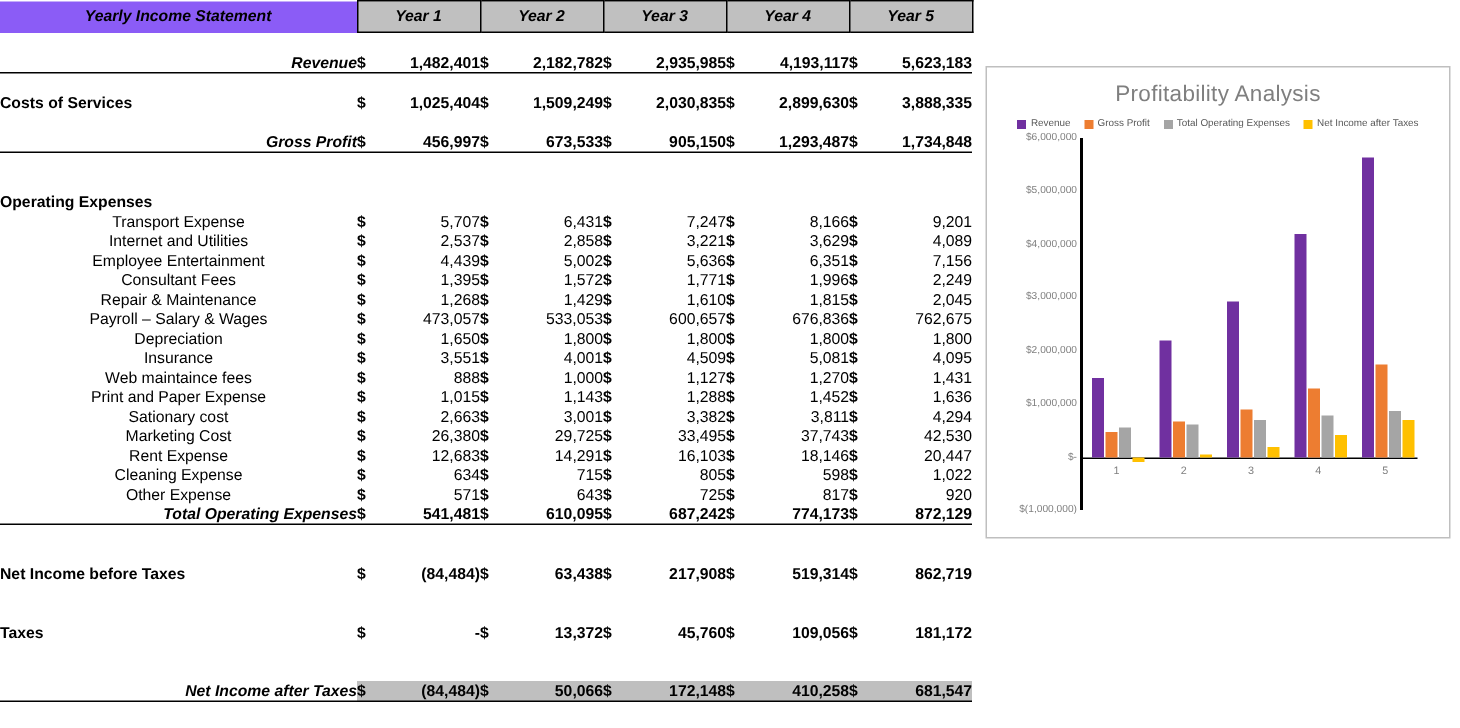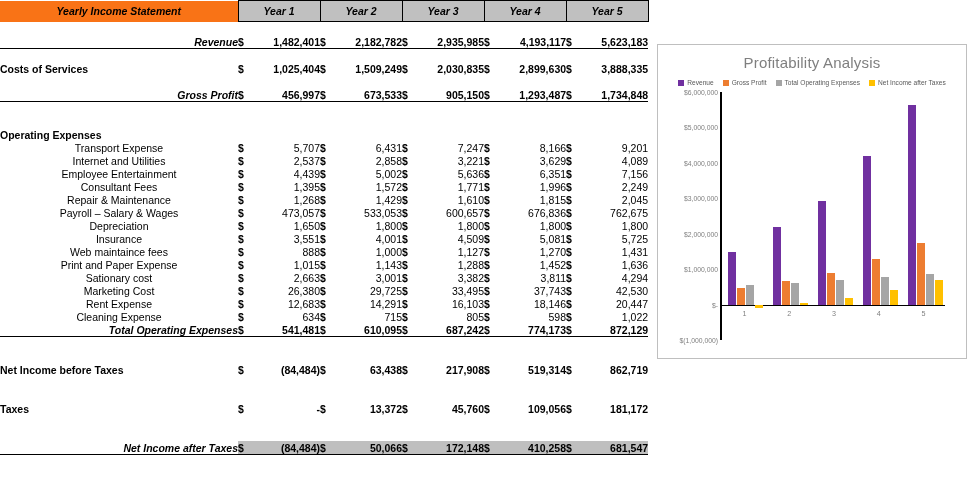--- a/index.html
+++ b/index.html
@@ -26,21 +26,21 @@
     height:13px;
     vertical-align:middle;
     white-space:nowrap;
   }
   .col-label{width:238px;}
   .col-cur{width:14px;text-align:left;font-weight:bold;font-size:10px;}
   .col-val{width:68px;text-align:right;padding-right:6px;}
 
   
   .titlebar{
-    background:#f97316;color:#FFFF00;
+    background:#8b5cf6;color:#FFFF00;
     font-style:italic;font-weight:bold;font-size:13px;
     text-align:center;height:20px;line-height:20px;
   }
   .yrhead{
     background:#C0C0C0;color:#3F6FBF;
     font-style:italic;font-weight:bold;font-size:11.5px;
     text-align:center;height:20px;line-height:20px;
     border:1px solid #000;
   }
   .spacer-row td{height:12px;}
@@ -304,21 +304,21 @@
           <td class="lbl-item">Insurance</td>
           <td class="col-cur ">$</td>
           <td class="col-val num-plain">3,551</td>
           <td class="col-cur ">$</td>
           <td class="col-val num-plain">4,001</td>
           <td class="col-cur ">$</td>
           <td class="col-val num-plain">4,509</td>
           <td class="col-cur ">$</td>
           <td class="col-val num-plain">5,081</td>
           <td class="col-cur ">$</td>
-          <td class="col-val num-plain">5,725</td>
+          <td class="col-val num-plain">4,095</td>
         </tr>
         <tr>
           <td class="lbl-item">Web maintaince fees</td>
           <td class="col-cur ">$</td>
           <td class="col-val num-plain">888</td>
           <td class="col-cur ">$</td>
           <td class="col-val num-plain">1,000</td>
           <td class="col-cur ">$</td>
           <td class="col-val num-plain">1,127</td>
           <td class="col-cur ">$</td>
@@ -383,20 +383,33 @@
           <td class="col-cur ">$</td>
           <td class="col-val num-plain">634</td>
           <td class="col-cur ">$</td>
           <td class="col-val num-plain">715</td>
           <td class="col-cur ">$</td>
           <td class="col-val num-plain">805</td>
           <td class="col-cur ">$</td>
           <td class="col-val num-plain">598</td>
           <td class="col-cur ">$</td>
           <td class="col-val num-plain">1,022</td>
+        </tr>
+        <tr>
+          <td class="lbl-item">Other Expense</td>
+          <td class="col-cur ">$</td>
+          <td class="col-val num-plain">571</td>
+          <td class="col-cur ">$</td>
+          <td class="col-val num-plain">643</td>
+          <td class="col-cur ">$</td>
+          <td class="col-val num-plain">725</td>
+          <td class="col-cur ">$</td>
+          <td class="col-val num-plain">817</td>
+          <td class="col-cur ">$</td>
+          <td class="col-val num-plain">920</td>
         </tr>
         <tr class="ul-row">
           <td class="lbl-blue">Total Operating Expenses</td>
           <td class="col-cur ">$</td>
           <td class="col-val num">541,481</td>
           <td class="col-cur ">$</td>
           <td class="col-val num">610,095</td>
           <td class="col-cur ">$</td>
           <td class="col-val num">687,242</td>
           <td class="col-cur ">$</td>

